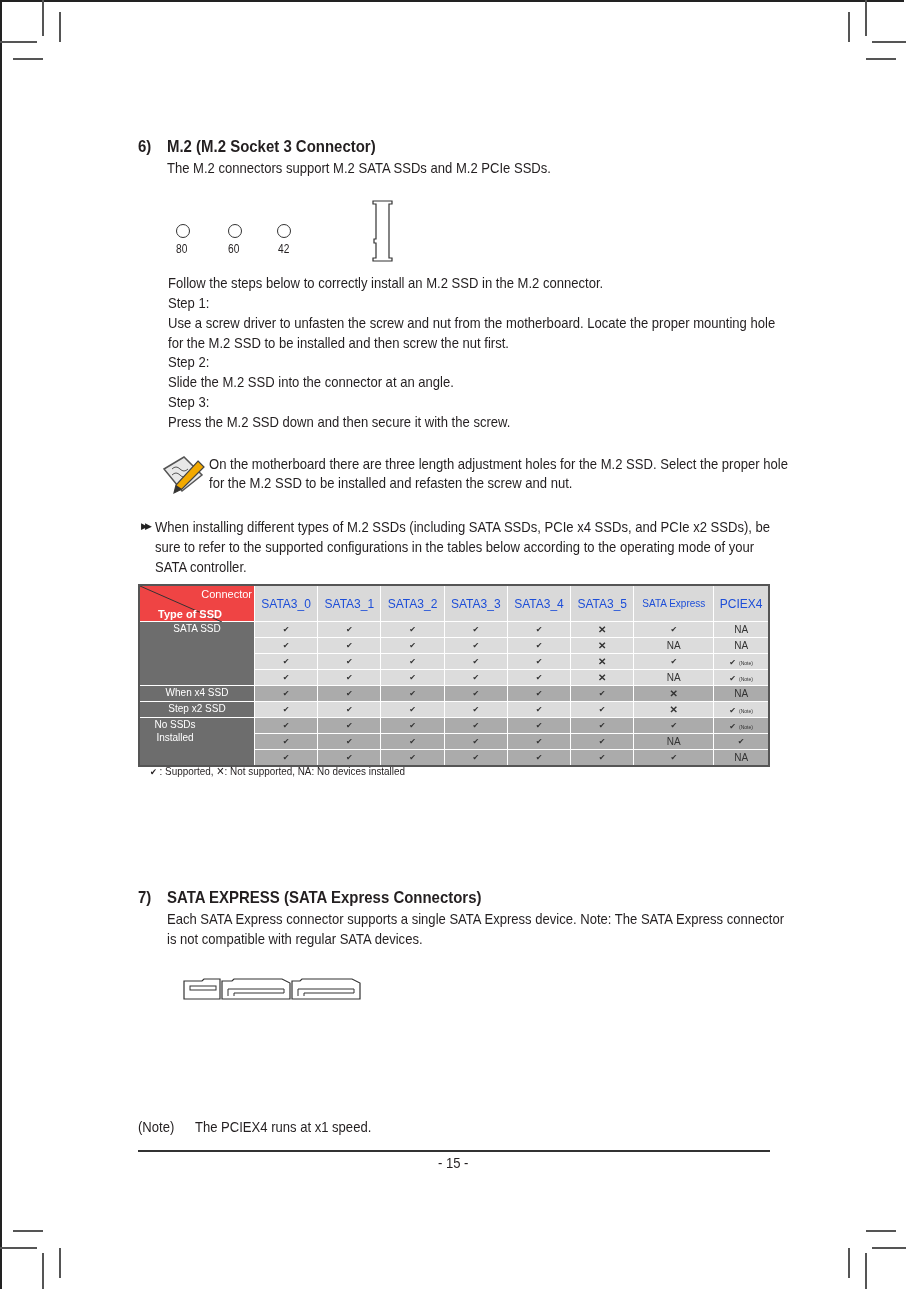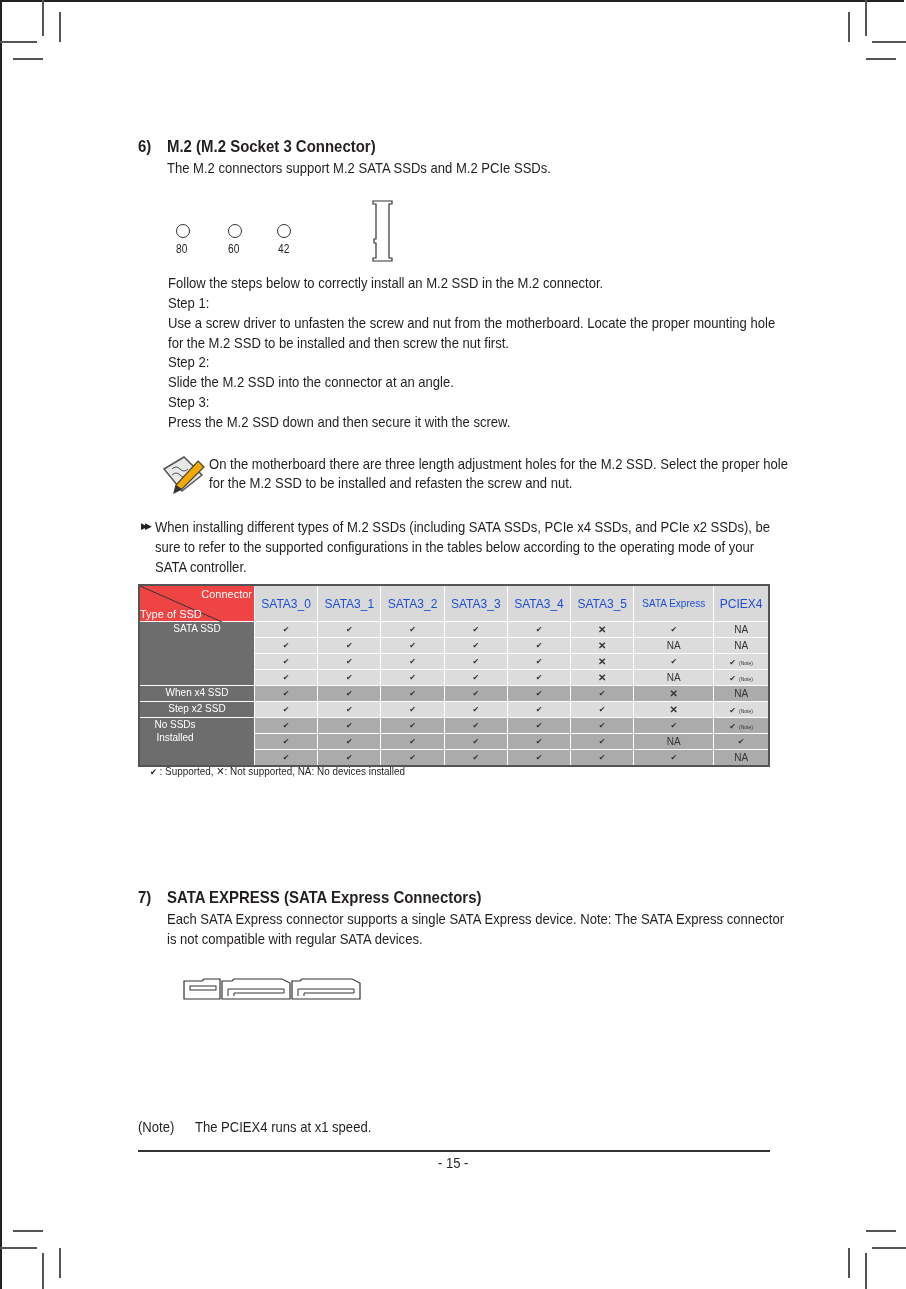--- a/index.html
+++ b/index.html
@@ -10,21 +10,21 @@
   .sec-title{position:absolute;font-weight:bold;font-size:17px;transform:scaleX(0.88);transform-origin:left;white-space:nowrap;}
   .txt{position:absolute;font-size:14.5px;white-space:nowrap;transform:scaleX(0.9);transform-origin:left;line-height:20px;}
   .hole{position:absolute;width:12px;height:12px;border:1px solid #333;border-radius:50%;}
   .hole-label{position:absolute;font-size:12px;transform:scaleX(0.85);transform-origin:left;}
   table.cfg{position:absolute;left:138px;top:584px;border-collapse:collapse;width:632px;font-size:11px;}
   table.cfg td,table.cfg th{border:1px solid #fff;text-align:center;padding:0;}
   table.cfg{border:2px solid #555;}
   table.cfg th{background:#d9d9d9;font-weight:normal;height:35px;font-size:12px;color:#1d4ed8;}
   table.cfg th.corner{background:#ef4444;color:#fff;position:relative;width:80px;}
   .corner .c-top{position:absolute;right:2px;top:2px;font-size:11px;}
-  .corner .c-bot{position:absolute;left:0;bottom:1px;font-size:11px;}
+  .corner .c-bot{position:absolute;left:18px;bottom:1px;font-size:11px;font-weight:bold;}
   .corner svg{position:absolute;left:0;top:0;}
   td.type{background:#6d6d6d;color:#fff;text-align:left;padding-left:14px;vertical-align:top;font-size:10px;line-height:13px;}
   tr.light td.cell{background:#dcdcdc;}
   tr.dark td.cell{background:#ababab;}
   td.cell{height:15px;color:#333;font-size:10px;}
   .note-sup{font-size:5px;margin-left:3px;}
   .legend{position:absolute;left:150px;top:765px;font-size:11px;transform:scaleX(0.9);transform-origin:left;white-space:nowrap;}
   .hr{position:absolute;left:138px;top:1150px;width:632px;height:2px;background:#333;}
 </style>
 </head>

